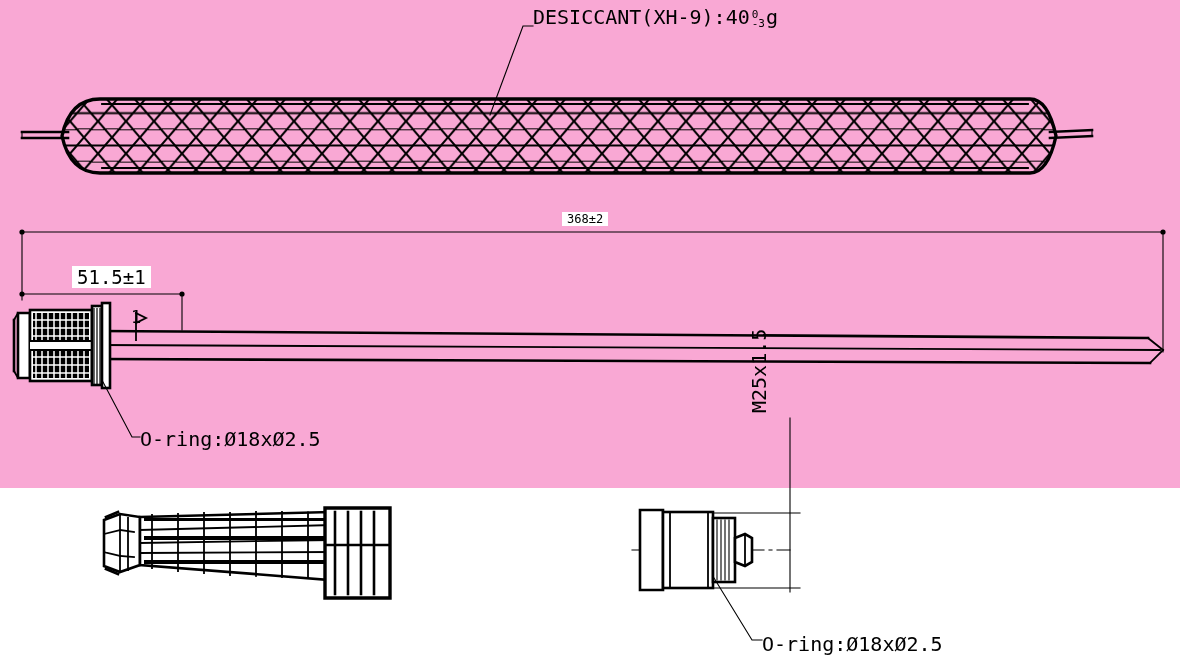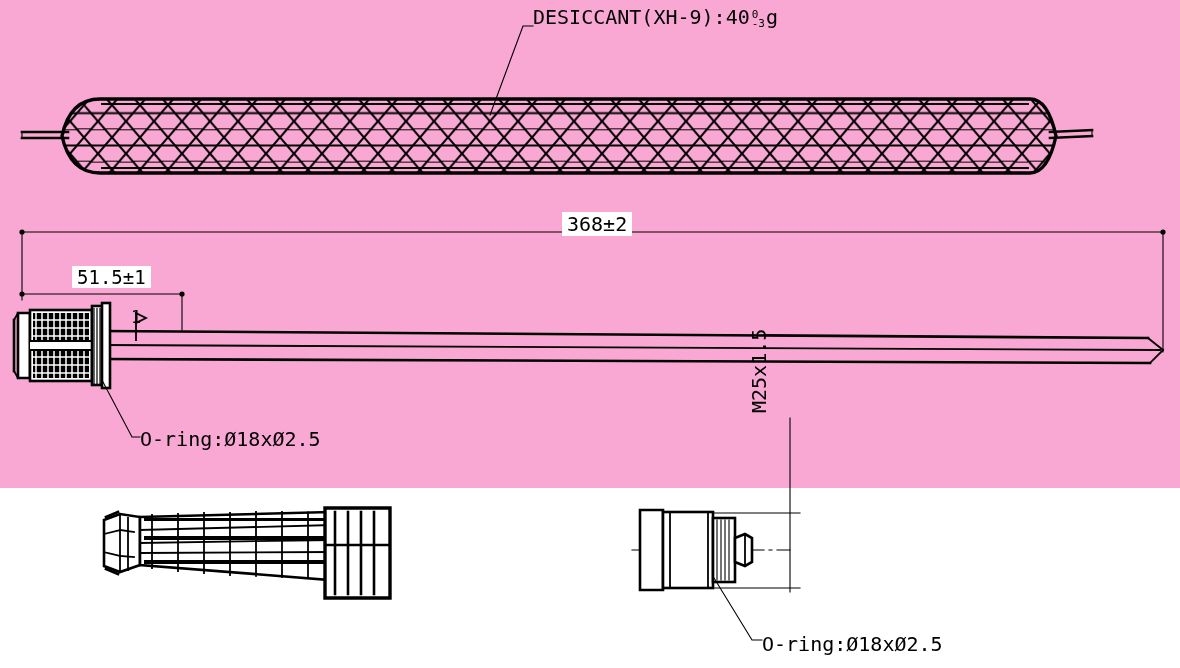--- a/index.html
+++ b/index.html
@@ -281,21 +281,21 @@
   <div style="position:absolute; left:533px; top:5px; white-space:nowrap;
               font-family:'DejaVu Sans Mono', monospace; font-size:20px; color:#000;">
     <span>DESICCANT(XH-9):40</span><span style="display:inline-block; vertical-align:middle; font-size:11px;
               line-height:9px; text-align:left; margin:0 1px 0 2px;">
       <span style="display:block;">0</span>
       <span style="display:block;">-3</span>
     </span><span>g</span>
   </div>
 
   <div style="position:absolute; left:562px; top:212px;
-              font-family:'DejaVu Sans Mono', monospace; font-size:20px; color:#000;
+              font-family:'DejaVu Sans Mono', monospace; font-size:12px; color:#000;
               background:#fff; padding:0 5px; white-space:nowrap;">368±2</div>
 
   <div style="position:absolute; left:72px; top:266px;
               font-family:'DejaVu Sans Mono', monospace; font-size:19px; color:#000;
               background:#fff; padding:0 5px; white-space:nowrap;">51.5±1</div>
 
   <div style="position:absolute; left:140px; top:427px;
               font-family:'DejaVu Sans Mono', monospace; font-size:20px; color:#000;
               white-space:nowrap;">O-ring:Ø18xØ2.5</div>
 

